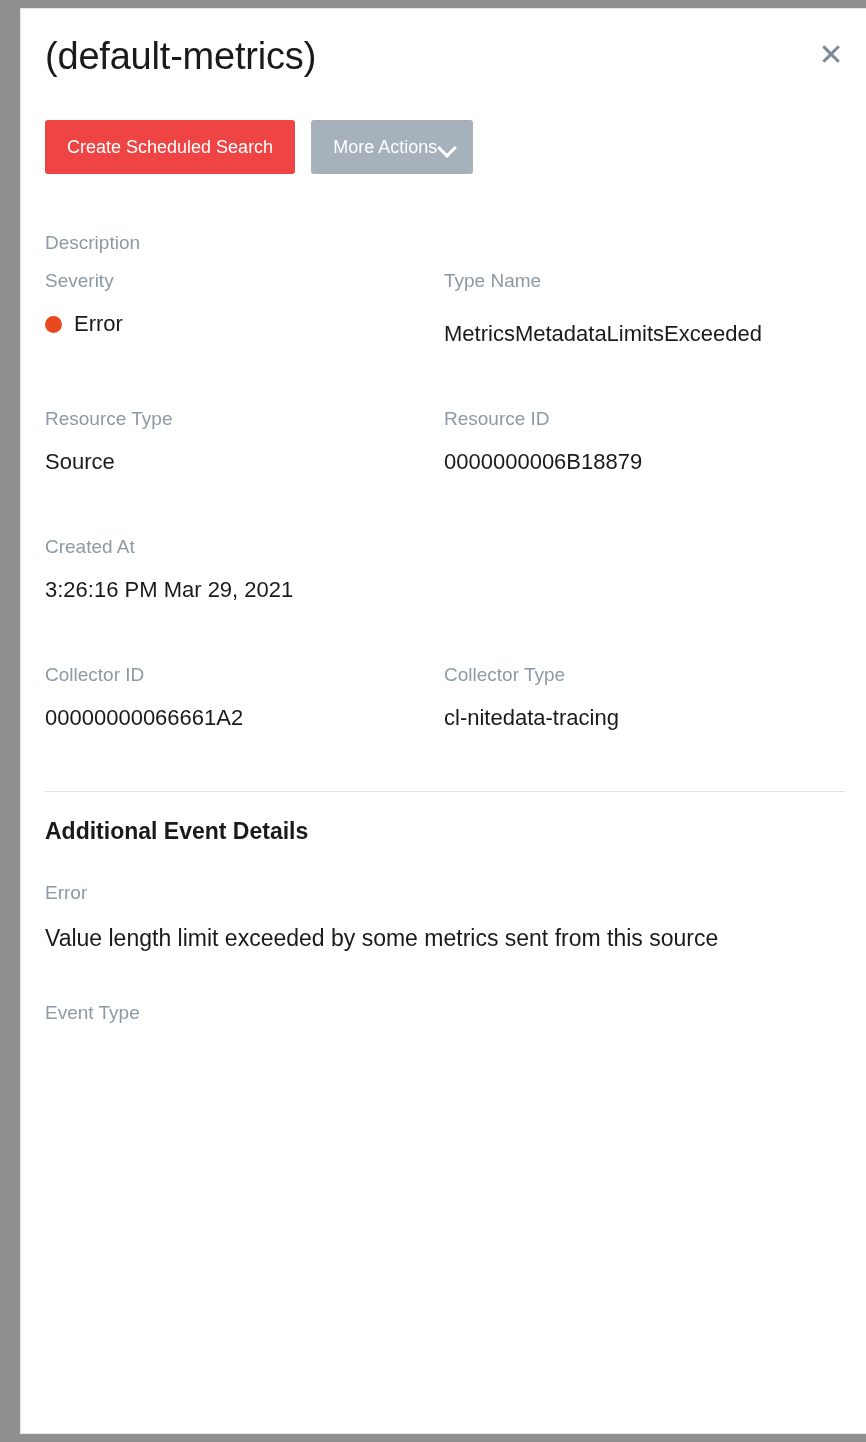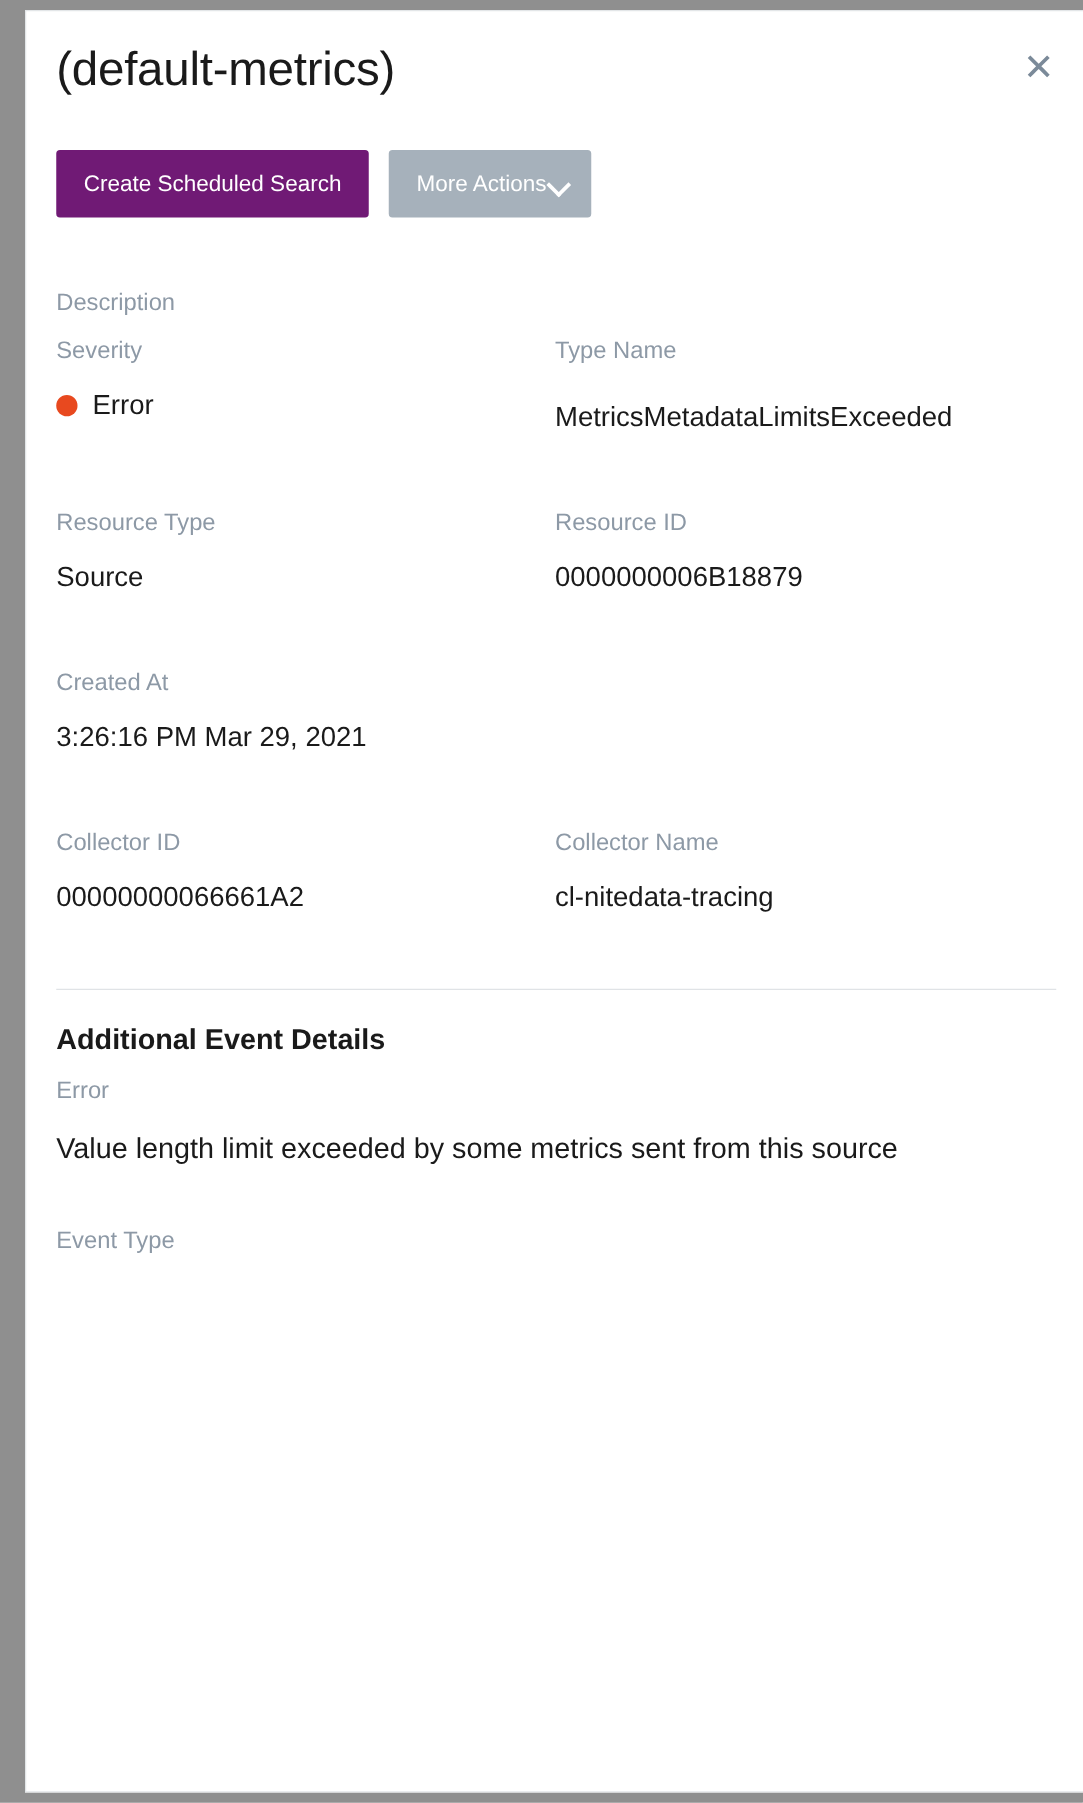--- a/index.html
+++ b/index.html
@@ -63,21 +63,21 @@
     font-family: "Liberation Sans", sans-serif;
     cursor: pointer;
     padding: 0 22px;
     height: 54px;
     display: flex;
     align-items: center;
     justify-content: center;
     color: #ffffff;
   }
   .btn-primary {
-    background: #701a75;
+    background: #ef4444;
   }
   .btn-secondary {
     background: #a6b1bb;
     gap: 2px;
     padding-right: 18px;
   }
   .chev {
     display: inline-block;
     width: 16px;
     height: 16px;
@@ -146,21 +146,21 @@
     margin-top: 24px;
   }
   .divider {
     border-top: 1px solid #e0e3e6;
     margin: 6px 0 26px 0;
   }
   .section-title {
     font-size: 23px;
     font-weight: bold;
     color: #1a1a1a;
-    margin-bottom: 16px;
+    margin-bottom: 36px;
   }
   .detail-block {
     margin-bottom: 44px;
   }
   .detail-text {
     font-size: 23px;
     line-height: 38px;
     color: #1a1a1a;
     max-width: 790px;
   }
@@ -222,21 +222,21 @@
       </div>
       <div class="col"></div>
     </div>
 
     <div class="row">
       <div class="col">
         <div class="field-label">Collector ID</div>
         <div class="field-value">00000000066661A2</div>
       </div>
       <div class="col">
-        <div class="field-label">Collector Name</div>
+        <div class="field-label">Collector Type</div>
         <div class="field-value">cl-nitedata-tracing</div>
       </div>
     </div>
 
     <div class="divider"></div>
 
     <div class="section-title">Additional Event Details</div>
 
     <div class="detail-block">
       <div class="field-label">Error</div>

